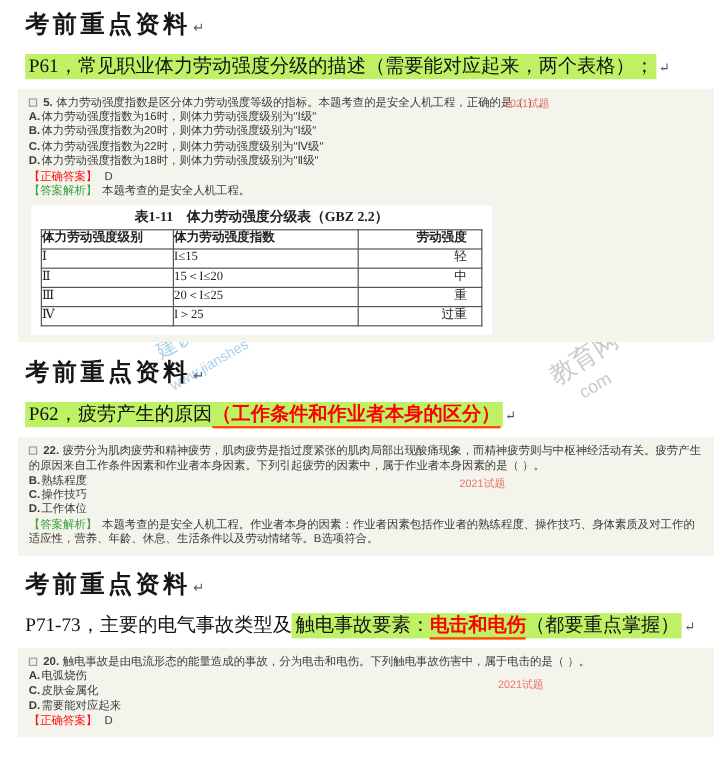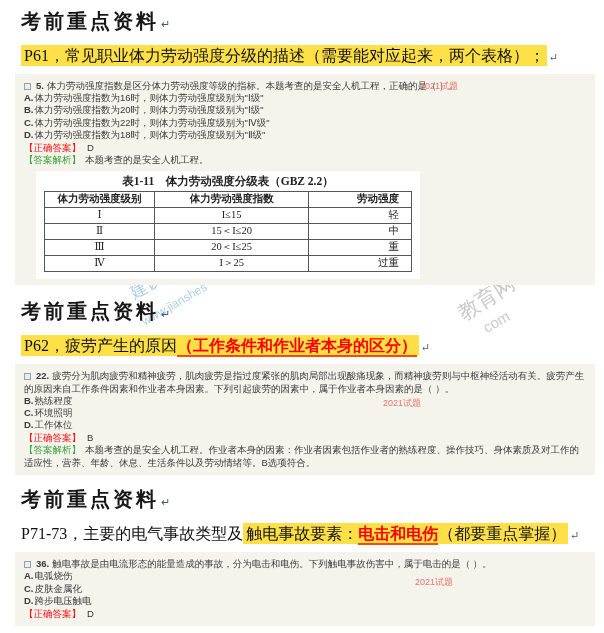--- a/index.html
+++ b/index.html
@@ -12,21 +12,21 @@
   .h-sec {
     font-family: Liberation Serif, serif;
     font-weight: bold; font-size: 20px; line-height: 24px; color: #161616;
     letter-spacing: 3px; margin-top: 2px;
   }
   .pmark { font-size: 11px; color: #4a5a6a; letter-spacing: 0; font-weight: normal; margin-left: 2px; }
   .topic {
     font-family: "Liberation Serif", "DejaVu Serif", serif;
     font-size: 16px; line-height: 22px; color: #111; margin: 9px 0 6px;
   }
-  .hl { background: #fde047; padding: 2px 2px 2px 3px; }
+  .hl { background: #bef264; padding: 2px 2px 2px 3px; }
   .t-red { color: #ff0000; font-weight: bold; border-bottom: 2px solid #ff4a00; padding-bottom: 1px; }
   .qbox {
     position: relative; background: #f4f3ec; width: 580px; margin-left: -6px;
     padding: 5px 9px 6px; font-size: 9.5px; line-height: 12.5px; color: #3a3a3a;
   }
   .qline { line-height: 13px; }
   .qnum { font-weight: bold; margin-right: 3px; }
   .checkbox {
     display: inline-block; width: 7px; height: 7px; border: 1px solid #9aa0a8;
     background: #e9edf2; margin-right: 5px; vertical-align: -1px;
@@ -35,31 +35,31 @@
   .opt b { margin-right: 1px; }
   .ansline { line-height: 12.5px; }
   .red { color: #fe1111; }
   .green { color: #3aa33a; margin-top: 28px; }
   .ansv { margin-left: 6px; color: #333; }
   .anat { margin-left: 4px; margin-top: 30px; }
   .exam-tag { position: absolute; color: #e8756c; font-size: 9px; }
   .tag1 { left: 405px; top: 6px; }
   .tag2 { left: 368px; top: 33px; }
   .tag3 { left: 400px; top: 24px; }
-  .tbl-img { background: #fff; width: 384px; margin: 4px 0 0 12px; padding: 3px 8px 7px; }
+  .tbl-img { background: #fff; width: 384px; margin: 4px 0 0 2px; padding: 3px 8px 7px; }
   .tbl-cap {
     text-align: center; font-family: "Liberation Serif", "DejaVu Serif", serif;
     font-weight: bold; font-size: 11.5px; line-height: 15px; color: #222; margin-bottom: 2px;
   }
   table.btable {
     width: 100%; border-collapse: collapse;
     font-family: "Liberation Serif", "DejaVu Serif", serif;
     font-size: 10.5px; color: #222; border: 1px solid #555;
   }
-  .btable th, .btable td { border: 1px solid #555; height: 16px; text-align: center; font-weight: normal; }
+  .btable th, .btable td { border: 1px solid #555; height: 16px; text-align: left; font-weight: normal; }
   .btable th { font-weight: bold; }
   .btable .c1 { width: 30%; }
   .btable .c2 { width: 42%; }
   .btable .c3 { width: 28%; text-align: right; padding-right: 12px; }
   .wm { position: absolute; pointer-events: none; white-space: nowrap; z-index: 0; }
   .wm-blue { color: rgba(125, 182, 224, 0.65); }
   .wm-gray { color: rgba(150, 150, 150, 0.50); }
   .wm0 { left: 128px; top: 270px; transform: rotate(-30deg); font-size: 17px; }
   .wm1 { left: 138px; top: 297px; transform: rotate(-30deg); font-size: 12px; }
   .wm2 { left: 352px; top: 252px; transform: rotate(-30deg); font-size: 13px; }
@@ -144,38 +144,37 @@
 
   <div class="sec">
     <div class="h-sec"><span>考前重点资料</span><span class="pmark">↵</span></div>
 
     <div class="topic"><span></span><span class="hl"><span>P62，疲劳产生的原因</span><span class="t-red">（工作条件和作业者本身的区分）</span><span></span></span><span class="pmark">↵</span></div>
 
     <div class="qbox">
       <span class="exam-tag tag2">2021试题</span>
       <div class="qline"><span class="checkbox"></span><span class="qnum">22.</span><span>疲劳分为肌肉疲劳和精神疲劳，肌肉疲劳是指过度紧张的肌肉局部出现酸痛现象，而精神疲劳则与中枢神经活动有关。疲劳产生的原因来自工作条件因素和作业者本身因素。下列引起疲劳的因素中，属于作业者本身因素的是（ ）。</span></div>
       <div class="opt"><b>B.</b><span>熟练程度</span></div>
-      <div class="opt"><b>C.</b><span>环境照明</span></div>
+      <div class="opt"><b>C.</b><span>操作技巧</span></div>
       <div class="opt"><b>D.</b><span>工作体位</span></div>
-      <div class="ansline"><span class="red">【正确答案】</span><span class="ansv">B</span></div>
       <div class="ansline"><span class="green">【答案解析】</span><span class="anat">本题考查的是安全人机工程。作业者本身的因素：作业者因素包括作业者的熟练程度、操作技巧、身体素质及对工作的适应性，营养、年龄、休息、生活条件以及劳动情绪等。B选项符合。</span></div>
     </div>
   </div>
 
   <div class="gap-s"></div>
 
   <div class="sec">
     <div class="h-sec"><span>考前重点资料</span><span class="pmark">↵</span></div>
 
     <div class="topic"><span>P71-73，主要的电气事故类型及</span><span class="hl"><span>触电事故要素：</span><span class="t-red">电击和电伤</span><span>（都要重点掌握）</span></span><span class="pmark">↵</span></div>
 
     <div class="qbox">
       <span class="exam-tag tag3">2021试题</span>
-      <div class="qline"><span class="checkbox"></span><span class="qnum">36.</span><span>触电事故是由电流形态的能量造成的事故，分为电击和电伤。下列触电事故伤害中，属于电击的是（ ）。</span></div>
+      <div class="qline"><span class="checkbox"></span><span class="qnum">20.</span><span>触电事故是由电流形态的能量造成的事故，分为电击和电伤。下列触电事故伤害中，属于电击的是（ ）。</span></div>
       <div class="opt"><b>A.</b><span>电弧烧伤</span></div>
       <div class="opt"><b>C.</b><span>皮肤金属化</span></div>
-      <div class="opt"><b>D.</b><span>跨步电压触电</span></div>
+      <div class="opt"><b>D.</b><span>需要能对应起来</span></div>
       <div class="ansline"><span class="red">【正确答案】</span><span class="ansv">D</span></div>
 
     </div>
   </div>
 
 </div>
 
 </body></html>

